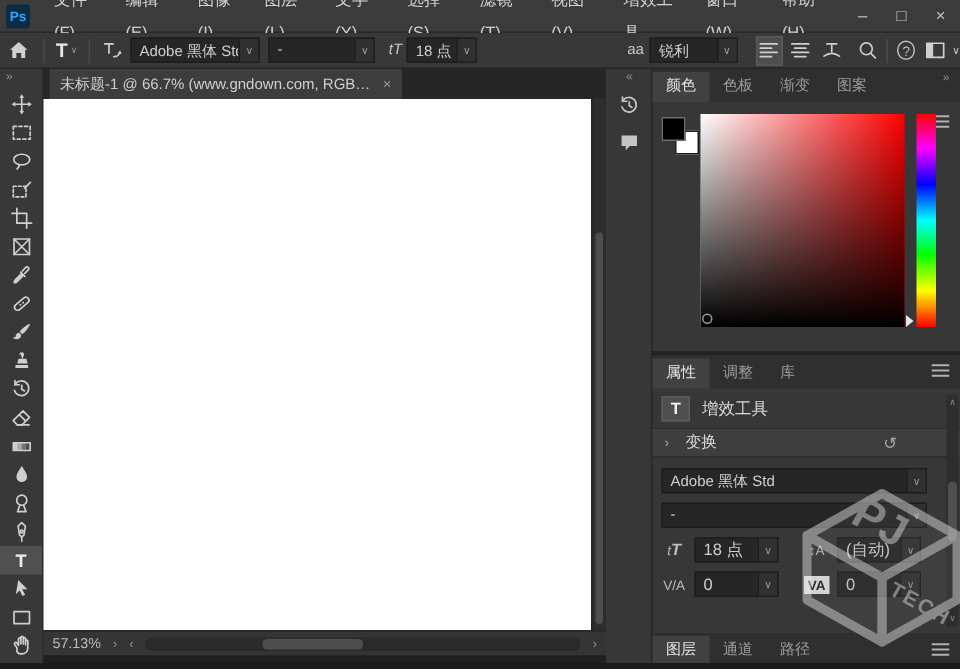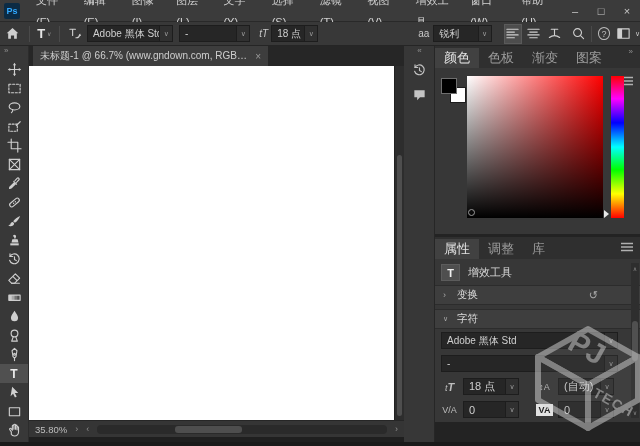--- a/index.html
+++ b/index.html
@@ -59,21 +59,21 @@
   .dock{position:absolute;top:46px;bottom:0;left:404px;right:0;background:#262626;}
   .dockstrip{position:absolute;left:0;top:0;bottom:0;width:31px;background:#373737;border-right:1px solid #262626;}
   .strip-collapse{font-size:8px;color:#8f8f8f;text-align:center;letter-spacing:-1px;height:12px;}
   .stripicon{height:24px;display:flex;align-items:center;justify-content:center;}
   .stripicon svg{width:15px;height:15px;}
   .stripicon svg *{stroke:#c4c4c4;fill:none;stroke-width:1.2;stroke-linecap:round;stroke-linejoin:round;}
   .stripicon svg .f{fill:#c4c4c4;stroke:none;}
   .panelcol{position:absolute;left:31px;right:0;top:0;bottom:0;background:#232323;}
   .panel{position:absolute;left:0;right:0;background:#373737;}
   .ptabs{height:22px;background:#2f2f2f;display:flex;align-items:flex-end;position:relative;}
-  .ptab{padding:0 9px;font-size:13px;color:#9c9c9c;line-height:20px;height:20px;}
+  .ptab{padding:0 9px;font-size:10px;color:#9c9c9c;line-height:20px;height:20px;}
   .ptab.active{background:#414141;color:#e4e4e4;}
   .pc-collapse{position:absolute;right:8px;top:1px;font-size:8px;color:#8f8f8f;letter-spacing:-1px;}
   .hamb{position:absolute;right:6px;top:6px;width:13px;color:#b0b0b0;}
   .hamb svg{width:12px;height:10px;}
   .hamb svg *{stroke:#b0b0b0;stroke-width:1.4;}
 
   
   .colorpanel{top:0;height:188px;}
   .swatchpair{position:absolute;left:6px;top:32px;width:28px;height:28px;}
   .sw-bg{position:absolute;left:9px;top:9px;width:16px;height:16px;background:#ffffff;border:1px solid #1c1c1c;}
@@ -340,21 +340,21 @@
       <div class="doctab">
         <span style="overflow:hidden;text-overflow:ellipsis;">未标题-1 @ 66.7% (www.gndown.com, RGB/8) *</span>
         <span class="close">×</span>
       </div>
     </div>
     <div class="canvas"></div>
     <div class="vscroll">
       <div class="thumb"></div>
     </div>
     <div class="statusbar">
-      <span>35.80%</span>
+      <span>57.13%</span>
       <span class="scrollarrow">›</span>
       <span class="scrollarrow">‹</span>
       <div class="hscrolltrack">
         <div class="thumb"></div>
       </div>
       <span class="scrollarrow">›</span>
     </div>
     <div class="bottomstrip"></div>
   </div>
 
@@ -415,24 +415,20 @@
         <div class="playerrow">
           <span class="tbox">T</span>
           <span style="font-size:11px;color:#d8d8d8;">增效工具</span>
         </div>
         <div class="sectionrow">
           <span class="schev">›</span>
           <span>变换</span>
           <span class="reset">↺</span>
         </div>
         <div class="gaprow"></div>
-        <div class="sectionrow">
-          <span class="schev" style="font-size:7px;">∨</span>
-          <span>字符</span>
-        </div>
         <div class="ddrow">
           <div class="dd">
             <span>Adobe 黑体 Std</span>
             <span class="chev">∨</span>
           </div>
         </div>
         <div class="ddrow">
           <div class="dd">
             <span>-</span>
             <span class="chev">∨</span>
@@ -462,20 +458,32 @@
             <span class="chev">∨</span>
           </div>
         </div>
         <div class="pscroll">
           <span class="ar" style="top:2px;">∧</span>
           <div class="thumb"></div>
           <span class="ar" style="bottom:2px;">∨</span>
         </div>
       </div>
 
+      <div class="panel layersrow">
+        <div class="ptabs">
+          <span class="ptab active">图层</span>
+          <span class="ptab">通道</span>
+          <span class="ptab">路径</span>
+        </div>
+        <div class="hamb" style="top:6px;">
+          <svg viewBox="0 0 12 10">
+              <path d="M0 1.5h12M0 5h12M0 8.5h12"></path>
+            </svg>
+        </div>
+      </div>
     </div>
   </div>
 
   <div class="watermark">
     <svg viewBox="0 0 116 122" width="116" height="122">
       <g stroke="#d9d9d9" stroke-width="6" stroke-linejoin="round" fill="#787878" fill-opacity="0.25">
         <polygon points="58,5 108,33 58,61 8,33"></polygon>
         <polygon points="58,61 108,33 108,76 58,104"></polygon>
         <polygon points="8,33 58,61 58,104 8,76"></polygon>
       </g>

